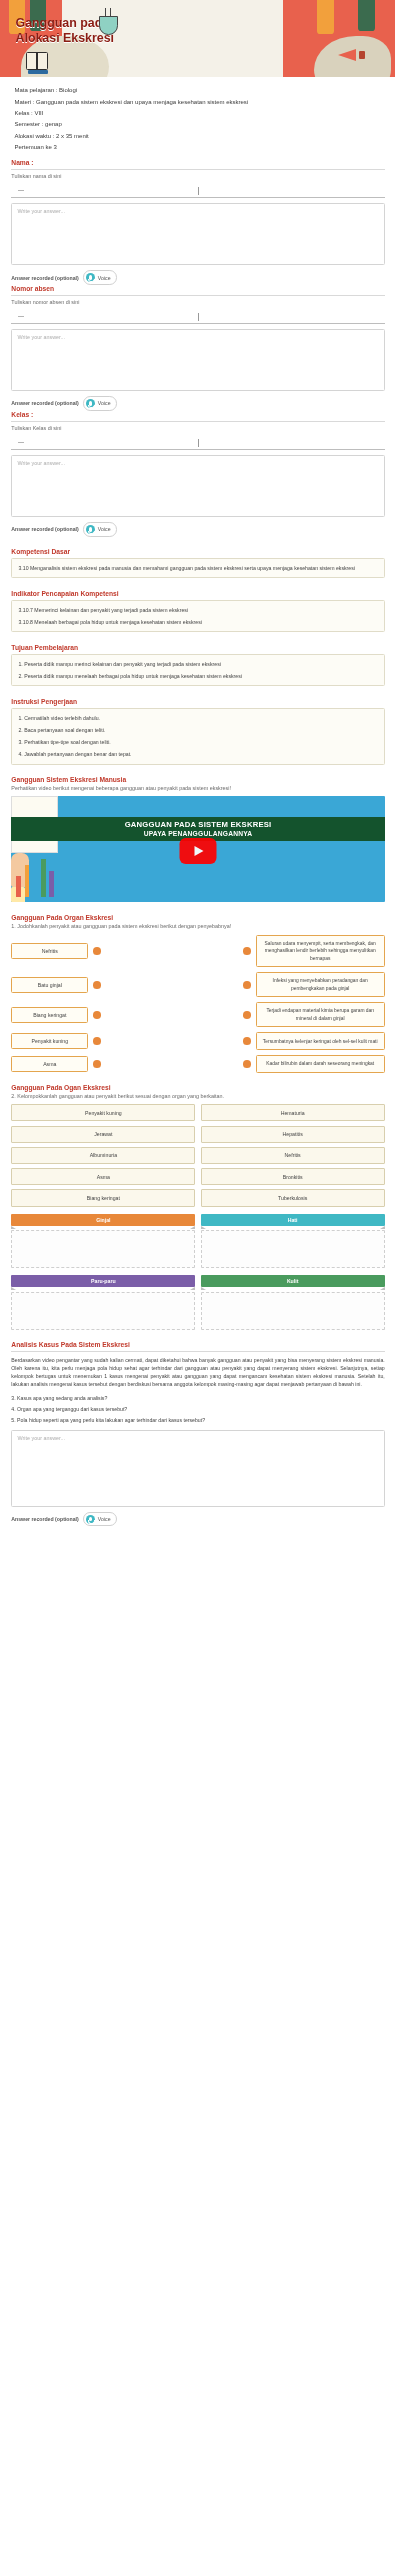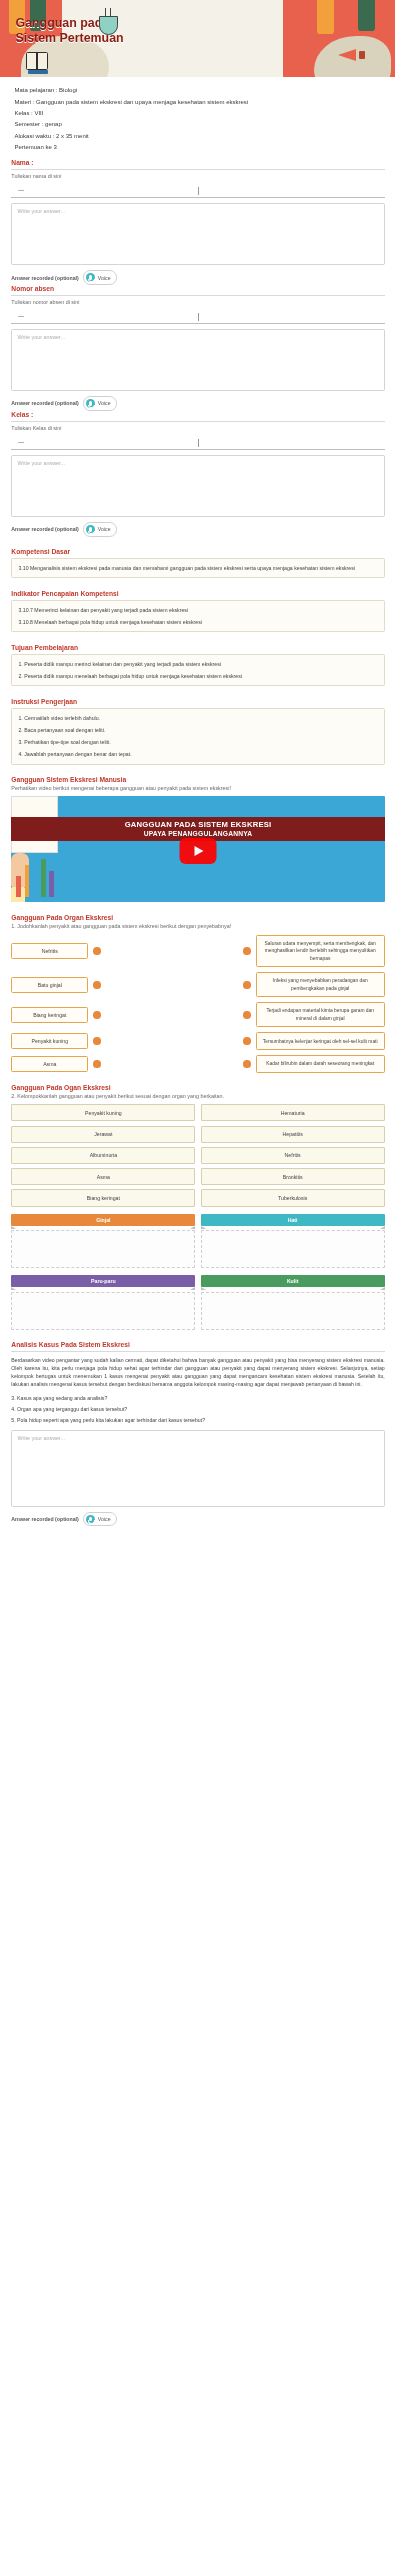--- a/index.html
+++ b/index.html
@@ -147,21 +147,21 @@
   }
   .card p { margin:0 0 4.1px 0; font-size:5.2px; color:#444; line-height:1.55; }
   .card p:last-child { margin-bottom:0; }
 
   
   .video-wrap {
     position:relative; width:100%; height:106px; margin-top:5.2px;
     background:#3aa7d6; border-radius:1px; overflow:hidden;
   }
   .video-banner {
-    position:absolute; left:0; right:0; top:20.6px; background:#7f1d1d;
+    position:absolute; left:0; right:0; top:20.6px; background:#14532d;
     color:#fff; font-weight:bold; font-size:7.7px; text-align:center;
     padding:3.1px 0; line-height:1.25; letter-spacing:0.2px;
   }
   .video-banner .l2 { font-size:6.7px; display:block; }
   .play-btn {
     position:absolute; left:50%; top:52%; transform:translate(-50%,-50%);
     width:37px; height:26px; background:#ff0000; border-radius:6.2px;
     display:flex; align-items:center; justify-content:center; opacity:.92;
   }
   .play-btn .tri {
@@ -233,21 +233,21 @@
     <div class="hdr-bg-left"></div>
     <div class="hdr-bg-right"></div>
     <div class="hdr-blob1"></div>
     <div class="hdr-blob2"></div>
     <div class="hdr-icon-flask">
       <div class="neck"></div>
         <div class="body"></div>
     </div>
     <div class="hdr-title">
       <div>Gangguan pada</div>
-      <div>Sistem Pertemuan</div>
+      <div>Alokasi Ekskresi</div>
     </div>
     <div class="hdr-icon-book"></div>
     <div class="hdr-icon-mega">
       <div class="cone"></div>
         <div class="handle"></div>
     </div>
   </div>
 
   <div class="content">
 

